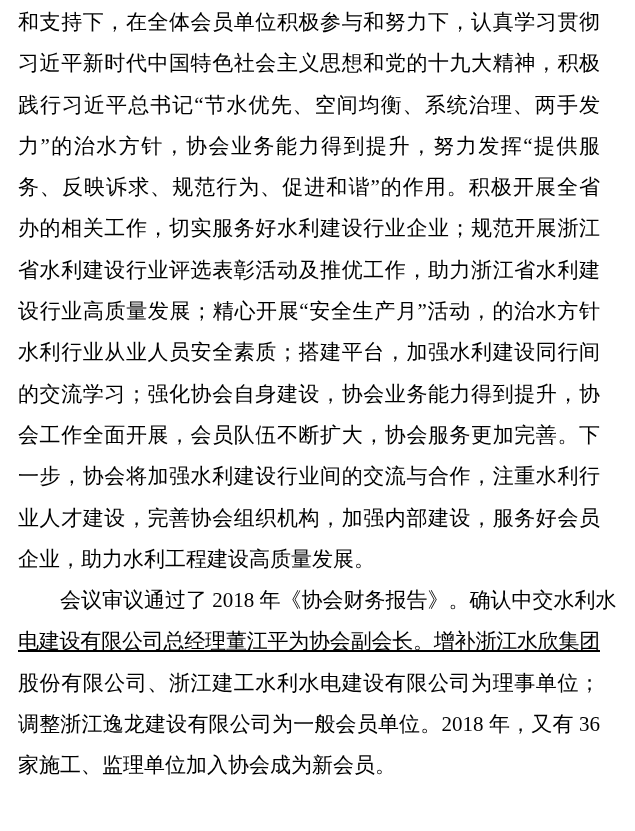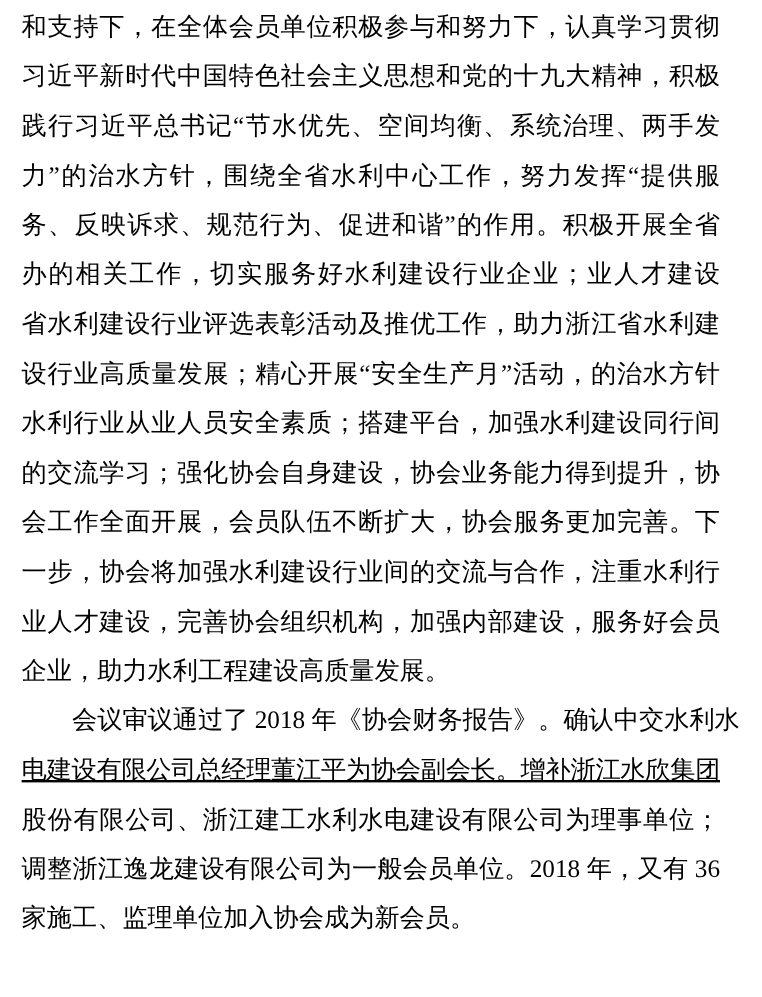--- a/index.html
+++ b/index.html
@@ -56,23 +56,23 @@
 </style>
 </head>
 <body>
 
 <div class="page">
 
   <div class="paragraph">
     <div class="line">和支持下，在全体会员单位积极参与和努力下，认真学习贯彻</div>
     <div class="line">习近平新时代中国特色社会主义思想和党的十九大精神，积极</div>
     <div class="line">践行习近平总书记“节水优先、空间均衡、系统治理、两手发</div>
-    <div class="line">力”的治水方针，围绕全省水利中心工作，努力发挥“提供服</div>
+    <div class="line">力”的治水方针，协会业务能力得到提升，努力发挥“提供服</div>
     <div class="line">务、反映诉求、规范行为、促进和谐”的作用。积极开展全省</div>
-    <div class="line">办的相关工作，切实服务好水利建设行业企业；业人才建设</div>
+    <div class="line">办的相关工作，切实服务好水利建设行业企业；规范开展浙江</div>
     <div class="line">省水利建设行业评选表彰活动及推优工作，助力浙江省水利建</div>
     <div class="line">设行业高质量发展；精心开展“安全生产月”活动，的治水方针</div>
     <div class="line">水利行业从业人员安全素质；搭建平台，加强水利建设同行间</div>
     <div class="line">的交流学习；强化协会自身建设，协会业务能力得到提升，协</div>
     <div class="line">会工作全面开展，会员队伍不断扩大，协会服务更加完善。下</div>
     <div class="line">一步，协会将加强水利建设行业间的交流与合作，注重水利行</div>
     <div class="line">业人才建设，完善协会组织机构，加强内部建设，服务好会员</div>
     <div class="line para-end">企业，助力水利工程建设高质量发展。</div>
   </div>
 

